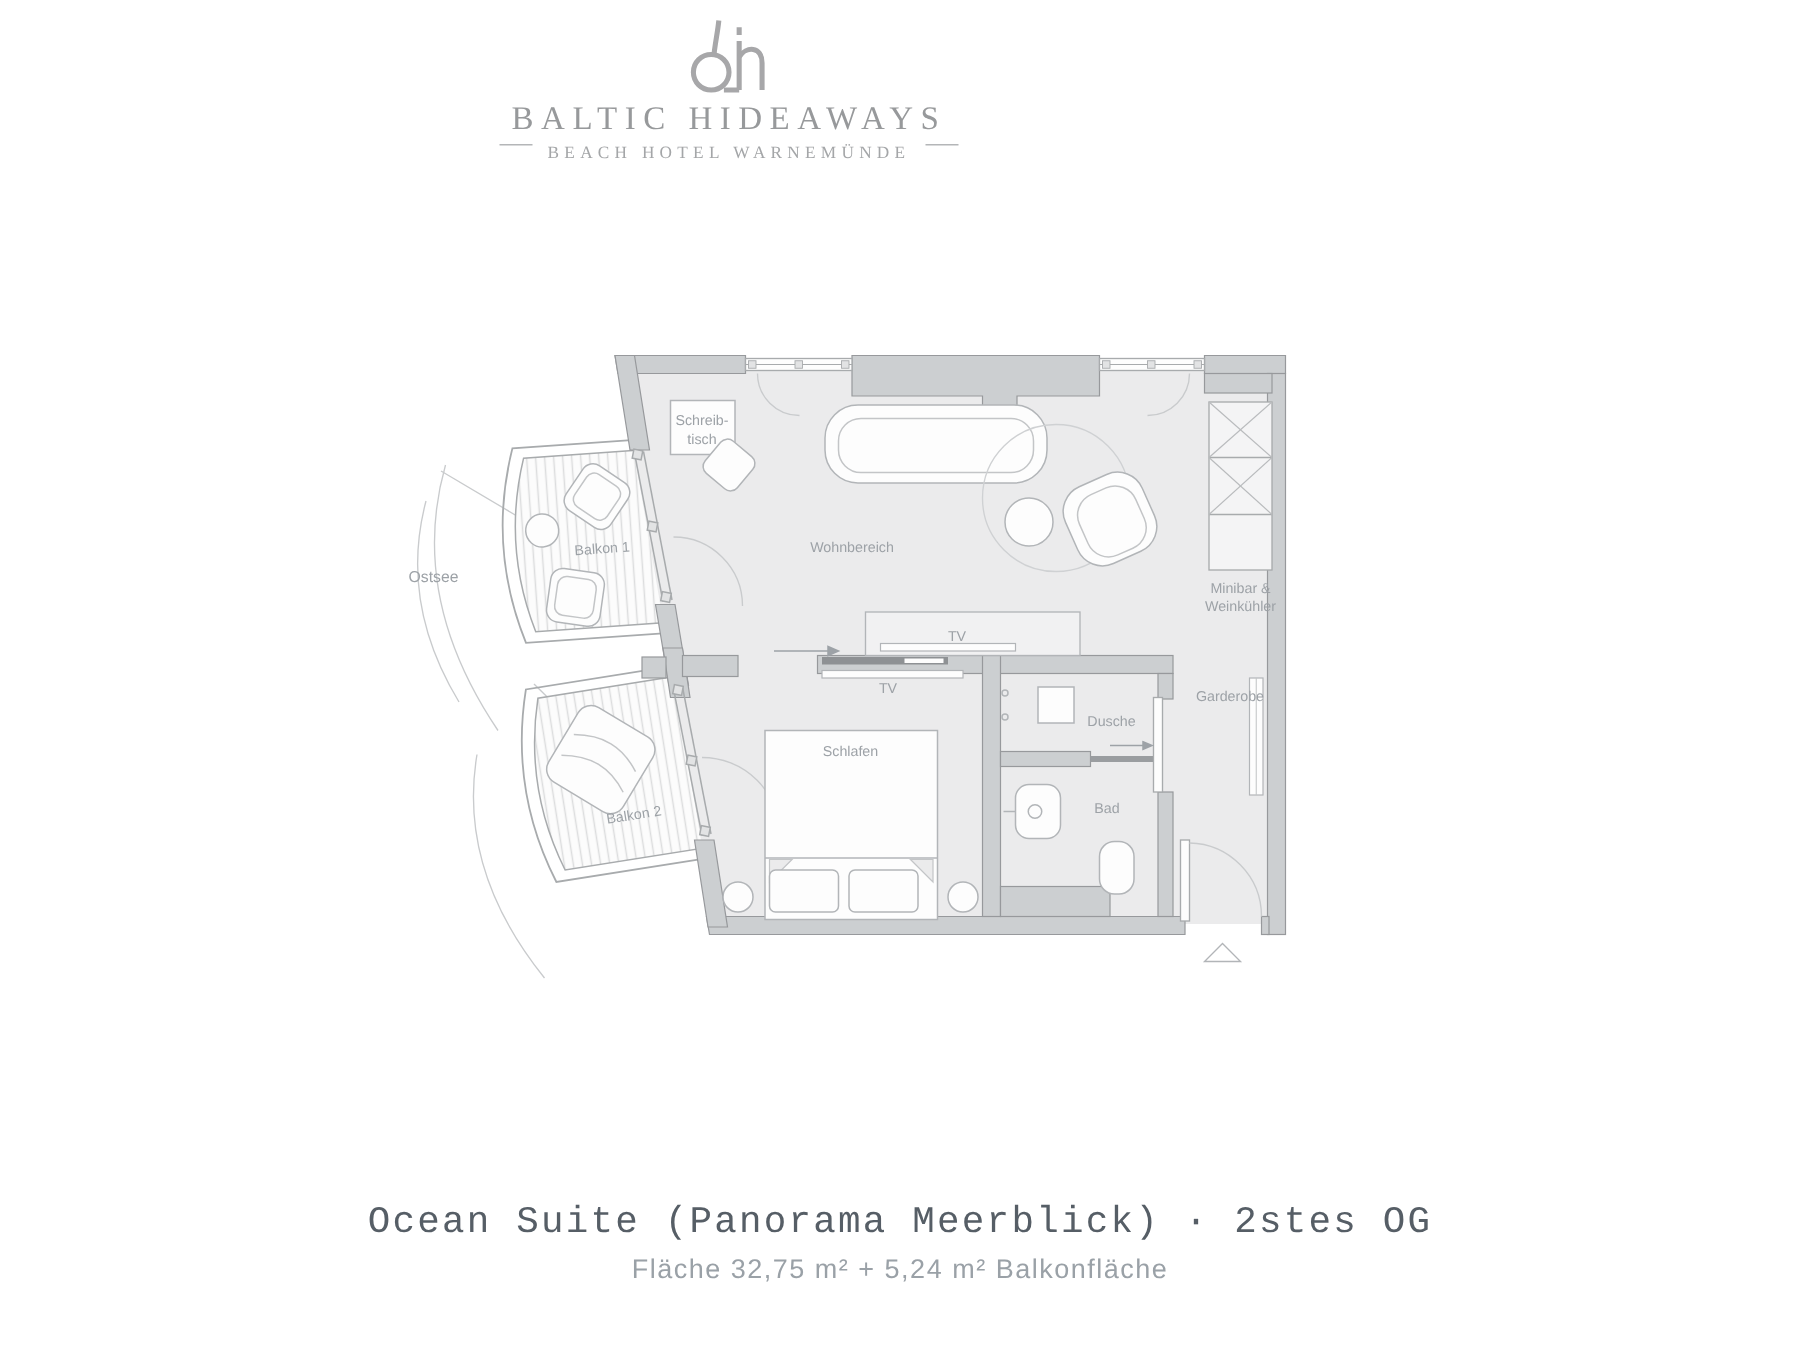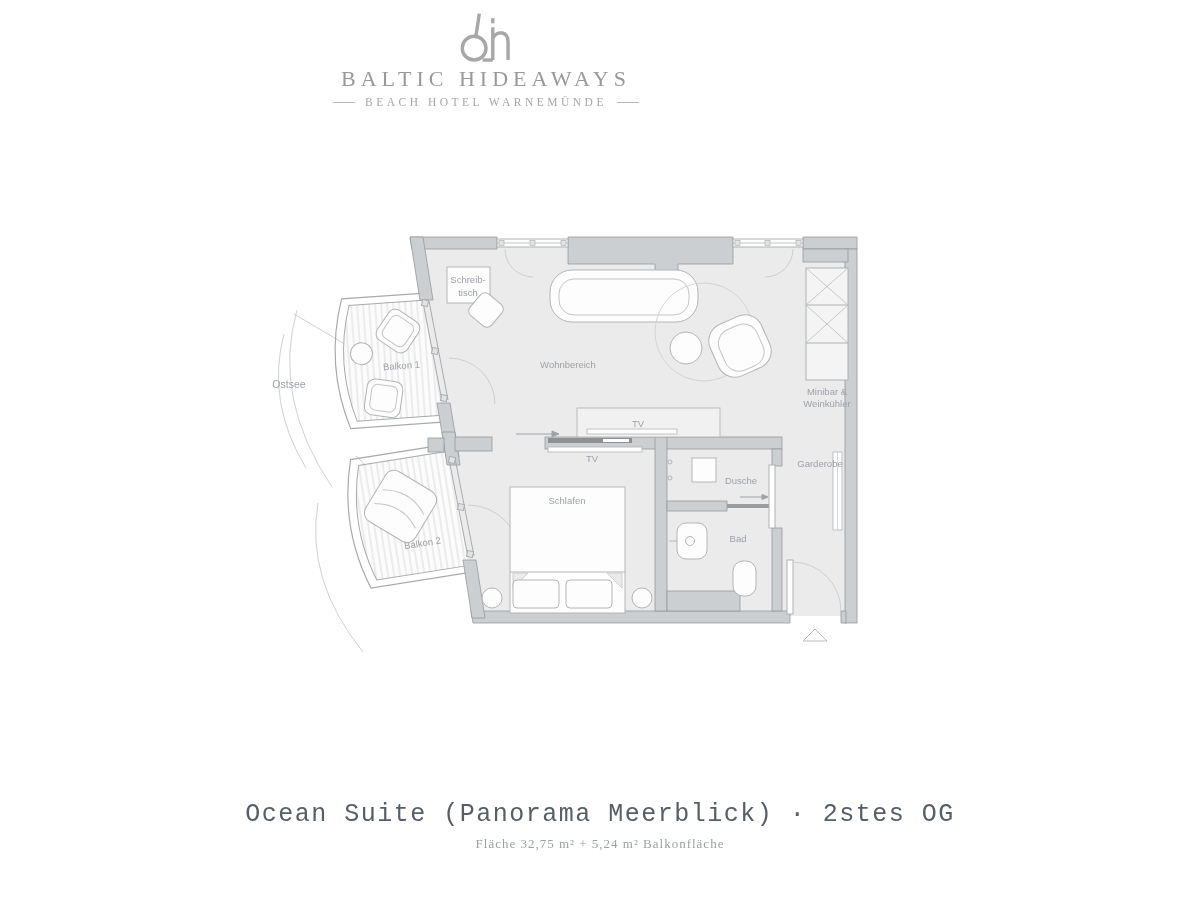--- a/index.html
+++ b/index.html
@@ -7,35 +7,35 @@
     width:1200px;height:900px;position:relative;background:#ffffff;
     font-family:"Liberation Sans",sans-serif;overflow:hidden;
   }
   .header{position:absolute;top:12px;left:0;width:972px;text-align:center;}
   .monogram{display:block;margin:0 auto 2px auto;}
   .brand{
     font-family:"Liberation Serif",serif;font-size:22px;letter-spacing:5px;
     color:#97999b;font-weight:400;
   }
   .tagline-row{
-    margin-top:4px;display:flex;align-items:center;justify-content:center;gap:10px;
+    margin-top:4px;display:flex;justify-content:center;gap:10px;
   }
   .tagline-dash{width:22px;height:0;border-top:1px solid #b4b6b8;}
   .tagline{
     font-family:"Liberation Serif",serif;font-size:11.5px;letter-spacing:3.5px;
     color:#a4a6a8;
   }
   .planwrap{position:absolute;left:0;top:0;width:1200px;height:900px;}
   .footer{position:absolute;left:0;top:800px;width:1200px;text-align:center;}
   .suite-title{
     font-family:Liberation Mono, monospace;font-size:25px;letter-spacing:1.5px;
     color:#565e66;
   }
   .suite-subtitle{
-    margin-top:7px;font-family:Liberation Serif, serif;font-size:13px;
+    margin-top:7px;font-family:Liberation Sans, sans-serif;font-size:18px;
     letter-spacing:1px;color:#9aa1a7;
   }
   svg text{
     font-family:"Liberation Sans",sans-serif;fill:#9da2a7;
   }
   .roomlabel{font-size:9.5px;}
   .arealabel{font-size:10.5px;}
 </style>
 </head>
 <body>

